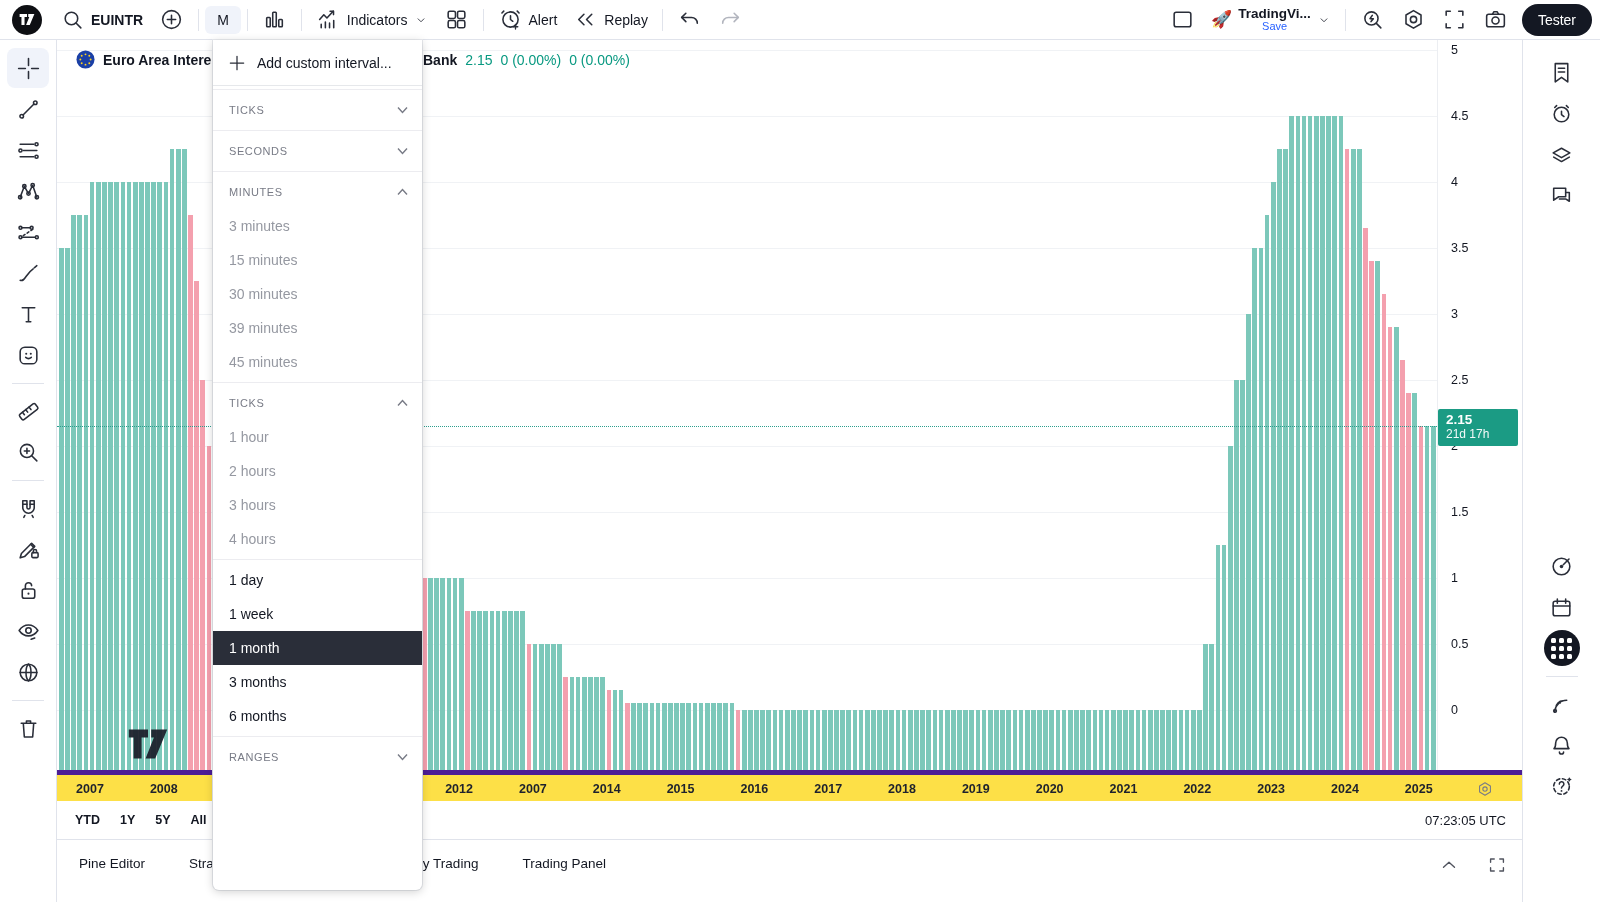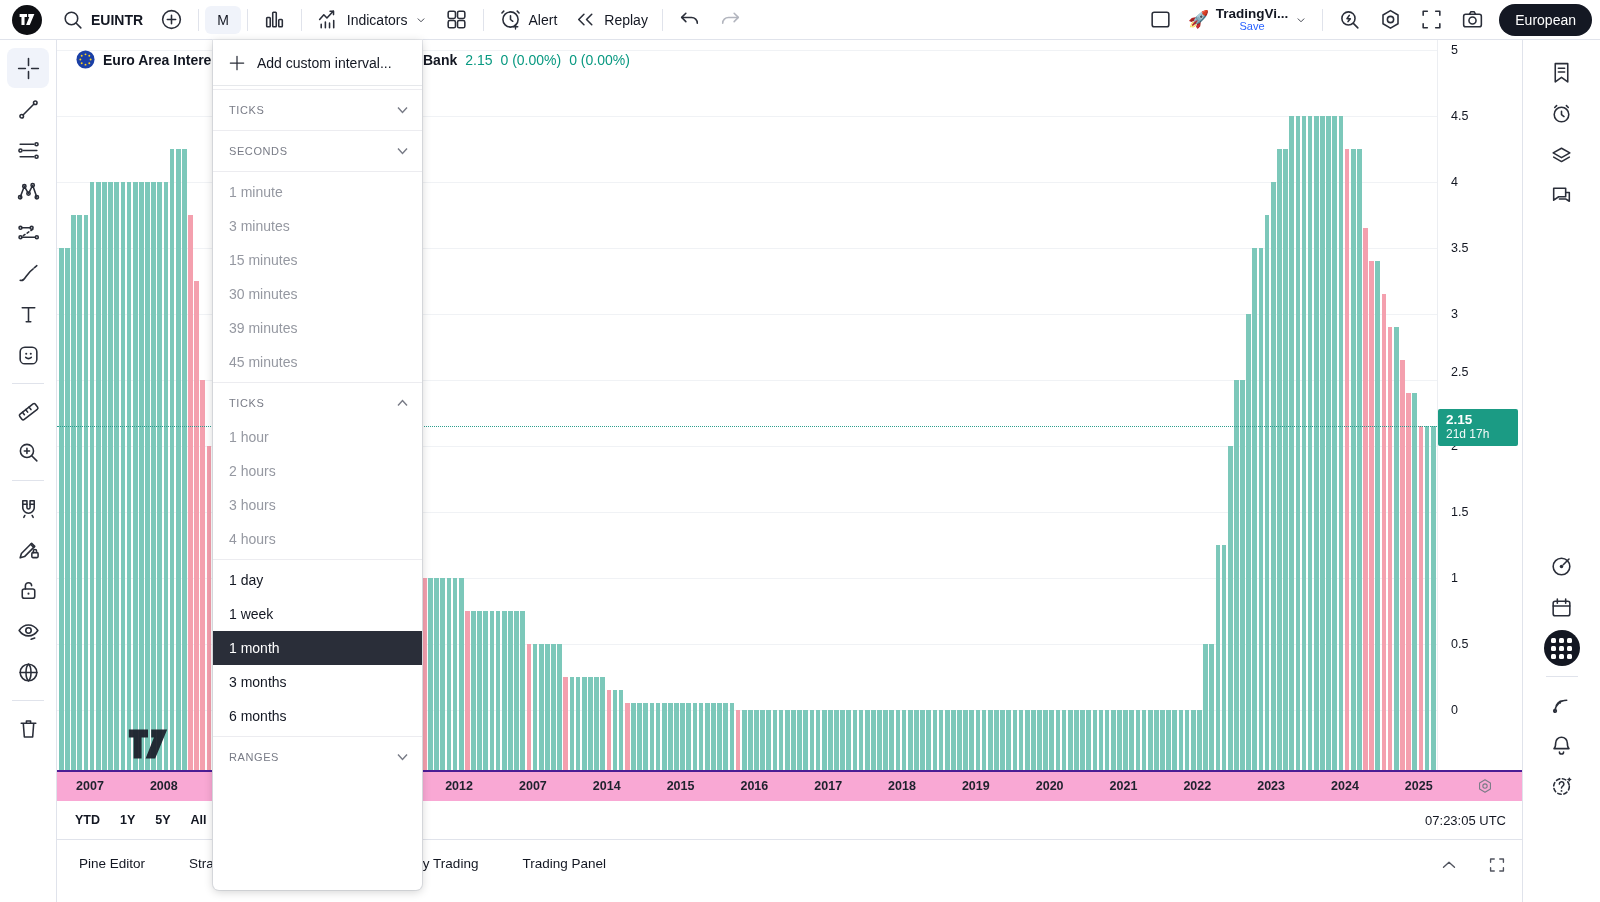--- a/index.html
+++ b/index.html
@@ -47,22 +47,22 @@
   #watermark { position:absolute; left:70px; top:688px; opacity:.95; }
   
   #paxis { position:absolute; left:1437px; top:40px; width:85px; height:730px; background:#fff;
     border-left:1px solid #eceef2; z-index:8; }
   .ytick { position:absolute; left:13px; font-size:12.5px; color:#131722; transform:translateY(-50%); }
   #pricelabel { position:absolute; left:1438px; width:80px; height:37px; background:#1b9b84; color:#fff;
     z-index:12; border-radius:2px; padding:3px 8px; line-height:15px; }
   #pricelabel .p { font-size:13.5px; font-weight:600; }
   #pricelabel .c { font-size:12px; opacity:.95; }
   
-  #taxis { position:absolute; left:57px; top:770px; width:1465px; height:31px; background:#f9a8d4;
-    border-top:2px solid #4c1d95; z-index:8; }
+  #taxis { position:absolute; left:57px; top:770px; width:1465px; height:31px; background:#fde047;
+    border-top:5px solid #4c1d95; z-index:8; }
   .yearlbl { position:absolute; top:7px; font-size:12.5px; font-weight:700; color:#1e222d; }
   #taxis-gear { position:absolute; left:1418px; top:4px; }
   #taxis-gear svg.ic { width:20px; height:20px; stroke:#787b86; stroke-width:1.3; }
   
   #rangerow { position:absolute; left:57px; top:801px; width:1465px; height:39px; background:#fff;
     border-bottom:1px solid #e0e3eb; display:flex; align-items:center; padding-left:18px; z-index:8; }
   .range-btn { font-size:12.5px; font-weight:600; margin-right:20px; cursor:pointer; }
   #clock { position:absolute; right:16px; font-size:13px; font-weight:500; }
   
   #bottompanel { position:absolute; left:57px; top:840px; width:1465px; height:62px; background:#fff; z-index:8; }
@@ -206,21 +206,21 @@
         </svg>
     </div>
     <div class="tb-btn">
       <svg class="ic" viewBox="0 0 24 24">
           <rect x="3.5" y="7" width="17" height="12" rx="2"></rect>
           <path d="M9 7l1.5-2.5h3L15 7"></path>
           <circle cx="12" cy="13" r="3.4"></circle>
         </svg>
     </div>
     <div id="publish">
-      <span>European</span>
+      <span>Tester</span>
     </div>
   </div>
 </div>
 
 <div id="lefttb">
     <div class="side-btn sel">
       <svg class="ic" viewBox="0 0 24 24">
         <path d="M12 2.5v6.5M12 15v6.5M2.5 12H9M15 12h6.5"></path>
       </svg>
     </div>
@@ -608,21 +608,21 @@
   <span class="val">0 (0.00%)</span>
   <span class="val">0 (0.00%)</span>
 </div>
 
 <div id="paxis">
     <span class="ytick" style="top: 10px;">5</span>
     <span class="ytick" style="top: 76px;">4.5</span>
     <span class="ytick" style="top: 142px;">4</span>
     <span class="ytick" style="top: 208px;">3.5</span>
     <span class="ytick" style="top: 274px;">3</span>
-    <span class="ytick" style="top: 332px;">2.5</span>
+    <span class="ytick" style="top: 340px;">2.5</span>
     <span class="ytick" style="top: 406px;">2</span>
     <span class="ytick" style="top: 472px;">1.5</span>
     <span class="ytick" style="top: 538px;">1</span>
     <span class="ytick" style="top: 604px;">0.5</span>
     <span class="ytick" style="top: 670px;">0</span>
   </div>
 <div id="pricelabel" style="top: 409.2px;">
   <div class="p">2.15</div>
   <div class="c">21d 17h</div>
 </div>
@@ -772,21 +772,26 @@
         </svg>
       </div>
       <div class="menu-divider"></div>
       <div class="menu-header">
         <span>SECONDS</span>
         <svg viewBox="0 0 11 8">
           <path d="M1 1.5L5.5 6.5L10 1.5"></path>
         </svg>
       </div>
       <div class="menu-divider"></div>
-      <div class="menu-item muted">1 minute</div>
+      <div class="menu-header">
+        <span>MINUTES</span>
+        <svg viewBox="0 0 11 8">
+          <path d="M1 6.5L5.5 1.5L10 6.5"></path>
+        </svg>
+      </div>
       <div class="menu-item muted">3 minutes</div>
       <div class="menu-item muted">15 minutes</div>
       <div class="menu-item muted">30 minutes</div>
       <div class="menu-item muted">39 minutes</div>
       <div class="menu-item muted">45 minutes</div>
       <div class="menu-divider"></div>
       <div class="menu-header">
         <span>TICKS</span>
         <svg viewBox="0 0 11 8">
           <path d="M1 6.5L5.5 1.5L10 6.5"></path>

